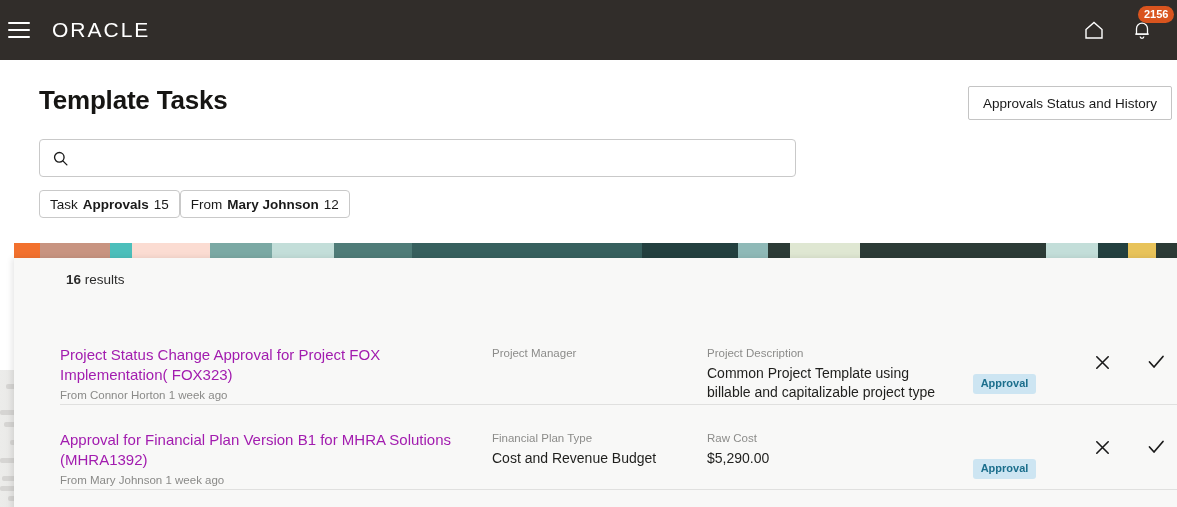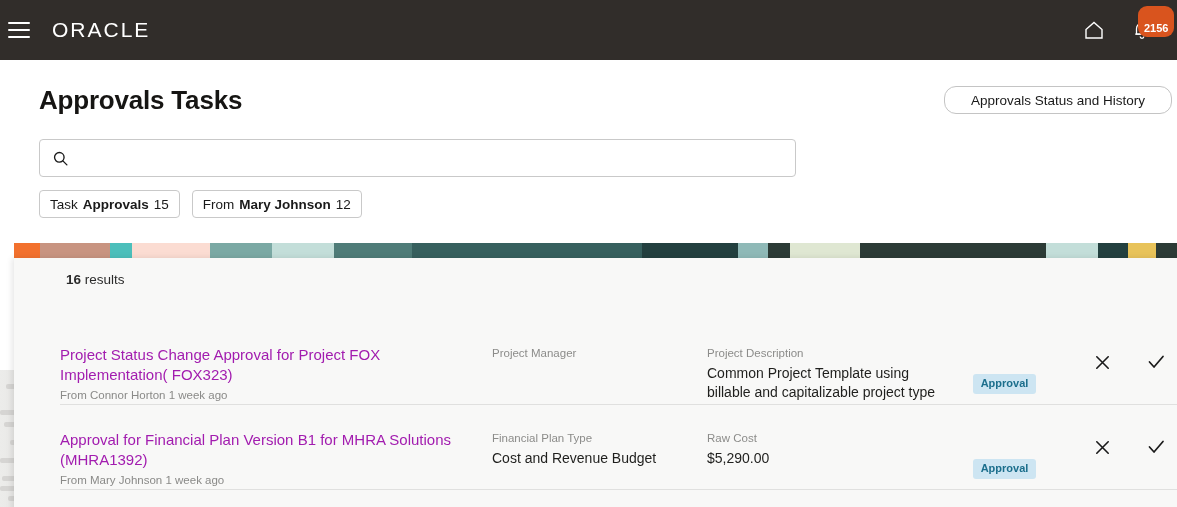--- a/index.html
+++ b/index.html
@@ -39,39 +39,39 @@
   }
   .icon-btn { position: relative; cursor: pointer; display:flex; align-items:center; justify-content:center; width:30px; height:30px; }
   .badge {
     position: absolute;
     top: -9px; left: 11px;
     background: #d9541e;
     color: #fff;
     font-size: 11px;
     font-weight: 600;
     border-radius: 9px;
-    padding: 15px 6px 2px 6px;
+    padding: 1px 6px 2px 6px;
     line-height: 14px;
     min-width: 30px;
     text-align: center;
   }
 
   
   .page-title {
     position: absolute; top: 85px; left: 39px;
     font-size: 26px; font-weight: bold; color: #161513;
     letter-spacing: -0.2px;
   }
   .btn-status-history {
     position: absolute; top: 86px; right: 5px;
-    height: 28px;
-    padding: 0 26px;
+    height: 34px;
+    padding: 0 14px;
     background: #ffffff;
     border: 1px solid #c4c4c4;
-    border-radius: 12px;
+    border-radius: 2px;
     font-size: 13.5px; color: #1a1a1a;
     font-family: "Liberation Sans", sans-serif;
     cursor: pointer;
     display: flex; align-items: center;
   }
 
   
   .search-box {
     position: absolute; top: 139px; left: 39px;
     width: 757px; height: 38px;
@@ -82,21 +82,21 @@
   }
   .search-box .s-icon { margin-left: 12px; display:flex; }
   .search-box input {
     flex: 1; border: none; outline: none;
     font-size: 14px; padding: 0 10px;
     font-family: "Liberation Sans", sans-serif;
     background: transparent; color: #1a1a1a;
   }
 
   
-  .chips { position: absolute; top: 190px; left: 39px; display: flex; gap: 12px; }
+  .chips { position: absolute; top: 190px; left: 39px; display: flex; gap: 0; }
   .chip {
     border: 1px solid #c9c9c9;
     border-radius: 4px;
     background: #fff;
     height: 28px;
     padding: 0 10px;
     display: flex; align-items: center; gap: 5px;
     font-size: 13.5px; color: #1a1a1a;
     cursor: pointer;
     white-space: nowrap;
@@ -191,21 +191,21 @@
         <svg width="22" height="22" viewBox="0 0 24 24" fill="none" stroke="#ffffff" stroke-width="1.4">
           <path d="M6 16.5 L6 10.5 a6 6 0 0 1 12 0 L18 16.5 Z"></path>
           <path d="M4.6 16.5 L19.4 16.5"></path>
           <path d="M10 19 a2 2 0 0 0 4 0"></path>
         </svg>
         <span class="badge">2156</span>
       </div>
     </div>
   </div>
 
-  <div class="page-title">Approvals Tasks</div>
+  <div class="page-title">Template Tasks</div>
   <button class="btn-status-history">Approvals Status and History</button>
 
   <div class="search-box">
     <span class="s-icon">
       <svg width="17" height="17" viewBox="0 0 20 20" fill="none" stroke="#1a1a1a" stroke-width="1.6">
         <circle cx="8.6" cy="8.6" r="5.6"></circle>
         <path d="M12.8 12.8 L17.5 17.5" stroke-linecap="round"></path>
       </svg>
     </span>
     <input type="text" placeholder="" style="">

